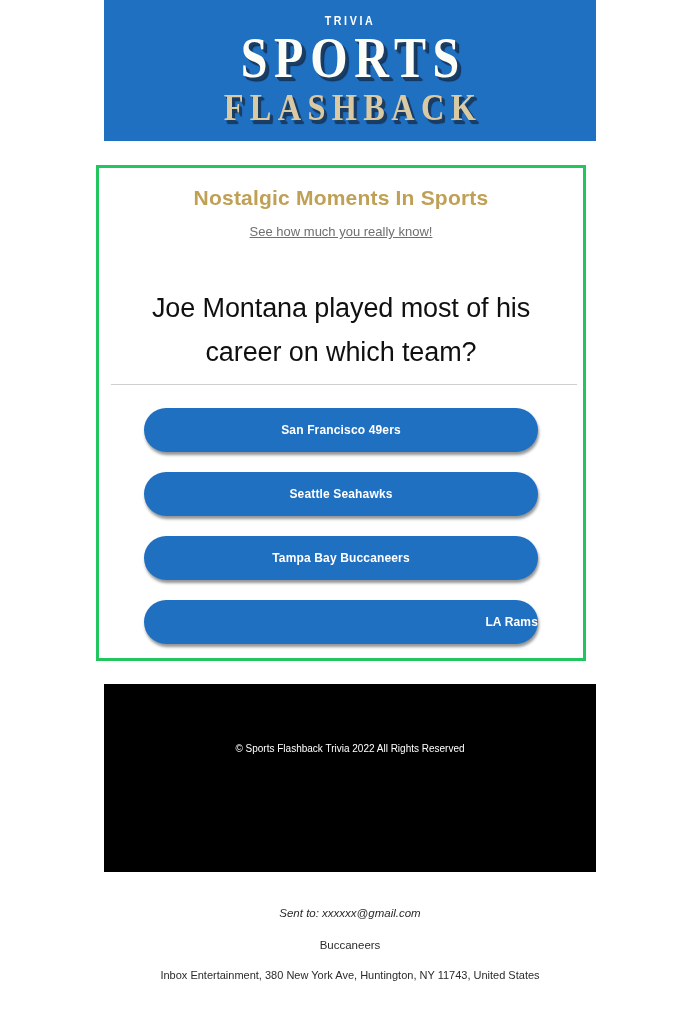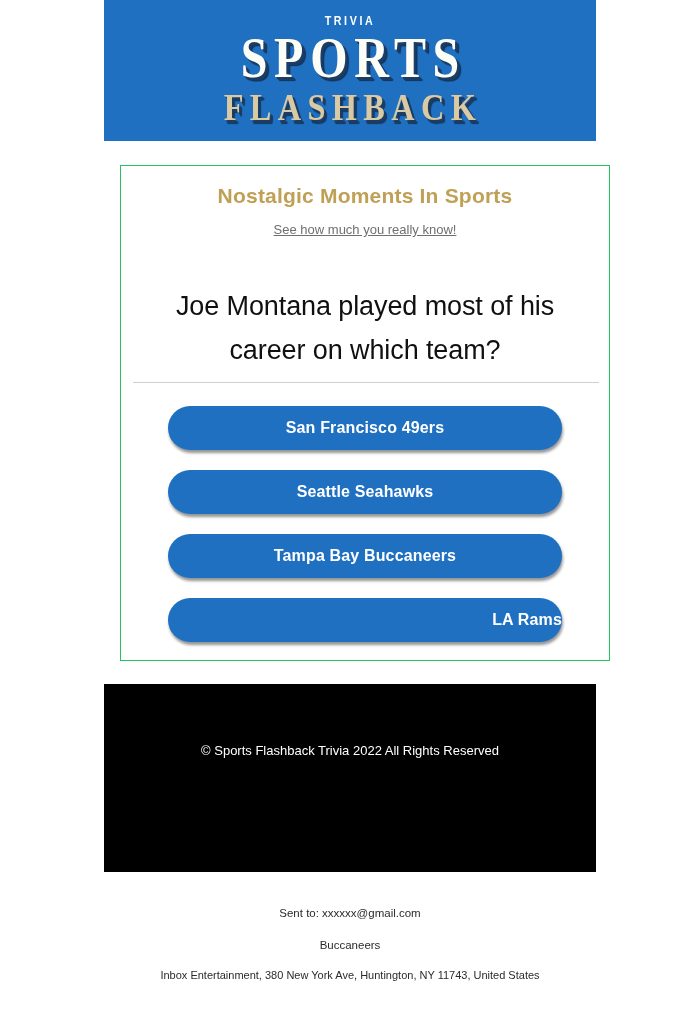--- a/index.html
+++ b/index.html
@@ -75,25 +75,25 @@
       2px 2px 0 #1b3c63,
       3px 3px 0 #1b3c63,
       3px 4px 1px rgba(12,30,52,0.7);
     transform: scaleX(0.98) scaleY(1.15);
     padding-left: 6px;
   }
 
   
   .card {
     position: absolute;
-    left: 120px;
+    left: 96px;
     top: 165px;
     width: 490px;
     height: 496px;
-    border: 1px solid #22c55e;
+    border: 3px solid #22c55e;
     background: #ffffff;
     box-sizing: border-box;
   }
   .card-title {
     margin: 0;
     padding-top: 18px;
     text-align: center;
     font-size: 21px;
     font-weight: bold;
     color: #bfa055;
@@ -136,21 +136,21 @@
     list-style: none;
   }
   .answer-btn {
     display: block;
     width: 394px;
     margin: 0 auto 20px auto;
     height: 44px;
     line-height: 44px;
     background: #2070c2;
     color: #ffffff;
-    font-size: 16px;
+    font-size: 12px;
     font-weight: bold;
     text-align: center;
     border: none;
     border-radius: 26px;
     box-shadow: 1px 3px 3px rgba(0,0,0,0.42);
     cursor: pointer;
     font-family: "Liberation Sans", sans-serif;
     letter-spacing: 0.15px;
     padding: 0;
   }
@@ -163,38 +163,38 @@
     top: 684px;
     width: 492px;
     height: 188px;
     background: #000000;
   }
   .footer-copy {
     margin: 0;
     padding-top: 59px;
     text-align: center;
     color: #ffffff;
-    font-size: 13px;
+    font-size: 10px;
   }
 
   
   .legal {
     position: absolute;
     left: 0;
     top: 908px;
     width: 700px;
     text-align: center;
   }
   .legal-line {
     margin: 0;
     color: #2b2b2b;
     font-size: 11.5px;
     line-height: 1;
   }
-  .legal-sentto { padding-bottom: 20px; }
+  .legal-sentto { padding-bottom: 20px; font-style: italic; }
   .legal-unsub  { padding-bottom: 19px; font-weight: normal; }
   .legal-addr   { font-weight: normal; font-size: 11px; }
 </style>
 </head>
 <body>
 
 <div class="page">
 
   <div class="banner">
     <div class="banner-inner">

